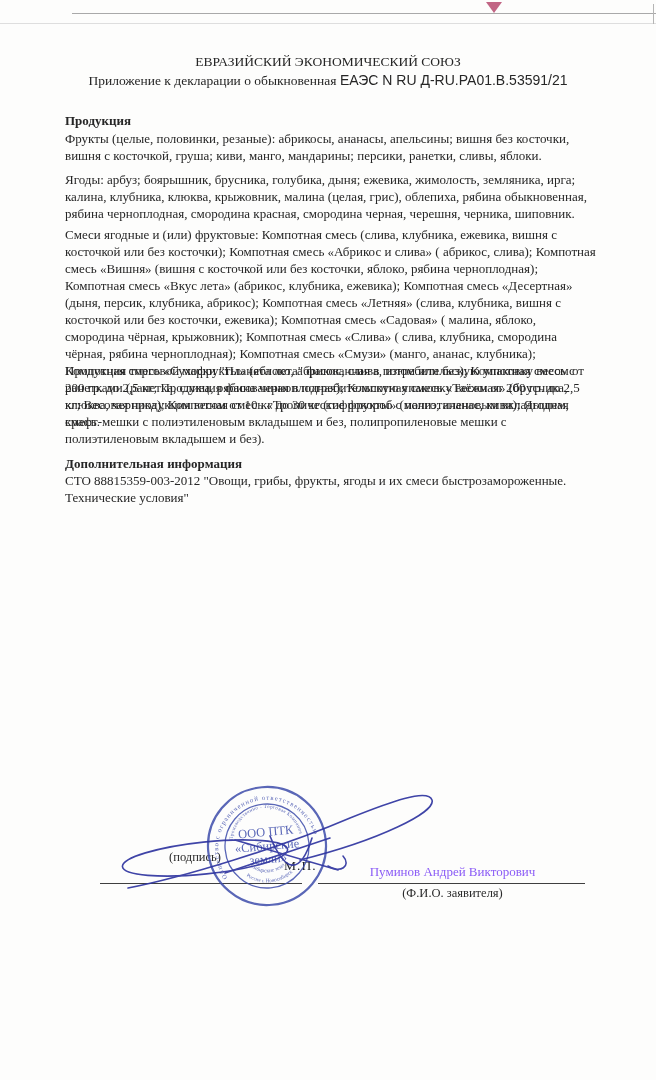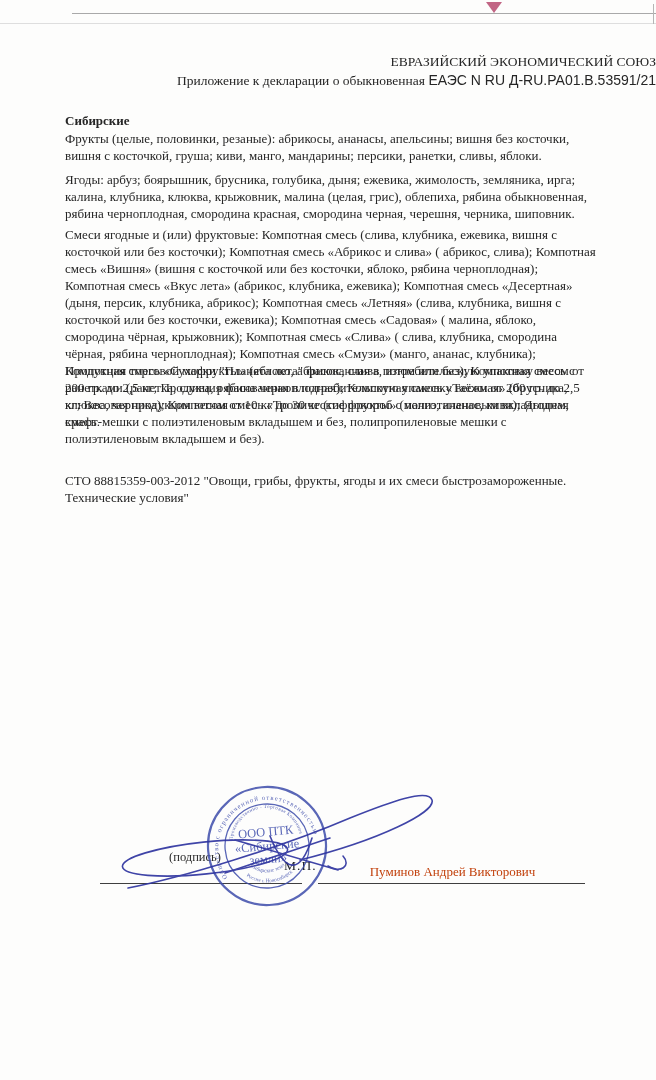--- a/index.html
+++ b/index.html
@@ -22,35 +22,35 @@
   .red-mark{
     position:absolute;left:486px;top:2px;width:0;height:0;
     border-left:8px solid transparent;
     border-right:8px solid transparent;
     border-top:11px solid #b64a6e;
     opacity:.85;
   }
   
   .doc-header{
     position:absolute;left:0;top:53px;width:656px;
-    text-align:right;line-height:18px;font-size:13.5px;
+    text-align:center;line-height:18px;font-size:13.5px;
   }
   .doc-header .num{font-family:"Liberation Sans", sans-serif;font-size:14px;}
   
   .textcol{position:absolute;left:65px;width:532px;font-size:13px;line-height:17px;}
   .heading{font-weight:bold;}
   .para{margin:0;}
   
   .sig-line{position:absolute;top:883px;height:1px;background:#3f3f3f;}
   .sig-line.left{left:100px;width:202px;}
   .sig-line.right{left:318px;width:267px;}
   .caption{position:absolute;font-size:12.5px;color:#2b2b2b;text-align:center;}
   .caption.sign{left:148px;top:850px;width:94px;}
   .caption.fio{left:350px;top:886px;width:205px;}
-  .applicant{position:absolute;left:340px;top:864px;width:225px;text-align:center;font-size:13px;color:#c2410c;}
+  .applicant{position:absolute;left:340px;top:864px;width:225px;text-align:center;font-size:13px;color:#8b5cf6;}
   .mp{position:absolute;left:284px;top:858px;font-size:13.5px;color:#23252e;letter-spacing:1px;}
   .stamp{
     position:absolute;left:203px;top:782px;width:128px;height:128px;
     transform:rotate(-5deg);
     opacity:.85;
   }
   .signature-svg{position:absolute;left:100px;top:778px;width:360px;height:125px;}
 </style>
 </head>
 <body>
@@ -60,32 +60,34 @@
   <div class="scan-line-1"></div>
   <div class="scan-line-2"></div>
   <div class="scan-tick"></div>
   <div class="red-mark"></div>
 
   <div class="doc-header">
     <div>ЕВРАЗИЙСКИЙ ЭКОНОМИЧЕСКИЙ СОЮЗ</div>
     <div><span>Приложение к декларации о обыкновенная </span><span class="num">ЕАЭС N RU Д-RU.РА01.В.53591/21</span></div>
   </div>
 
-  <div class="textcol heading" style="top:112px;">Сибирские</div>
+  <div class="textcol heading" style="top:112px;">Продукция</div>
   <p class="textcol para" style="top:130px;">Фрукты (целые, половинки, резаные): абрикосы, ананасы, апельсины; вишня без косточки, вишня с косточкой, груша; киви, манго, мандарины; персики, ранетки, сливы, яблоки.</p>
   <p class="textcol para" style="top:171px;">Ягоды: арбуз; боярышник, брусника, голубика, дыня; ежевика, жимолость, земляника, ирга; калина, клубника, клюква, крыжовник, малина (целая, грис), облепиха, рябина обыкновенная, рябина черноплодная, смородина красная, смородина черная, черешня, черника, шиповник.</p>
   <p class="textcol para" style="top:226px;">Смеси ягодные и (или) фруктовые: Компотная смесь (слива, клубника, ежевика, вишня с косточкой или без косточки); Компотная смесь «Абрикос и слива» ( абрикос, слива); Компотная смесь «Вишня» (вишня с косточкой или без косточки, яблоко, рябина черноплодная); Компотная смесь «Вкус лета» (абрикос, клубника, ежевика); Компотная смесь «Десертная» (дыня, персик, клубника, абрикос); Компотная смесь «Летняя» (слива, клубника, вишня с косточкой или без косточки, ежевика); Компотная смесь «Садовая» ( малина, яблоко, смородина чёрная, крыжовник); Компотная смесь «Слива» ( слива, клубника, смородина чёрная, рябина черноплодная); Компотная смесь «Смузи» (манго, ананас, клубника); Компотная смесь «Сухофрукты» (яблоко, абрикос, слива, изюм или без); Компотная смесь с ранетками (ранетка, слива, рябина черноплодная); Компотная смесь «Таёжная» (брусника, клюква, черника); Компотная смесь «Тропические фрукты» (манго, ананас, киви); Ягодная смесь.</p>
   <p class="textcol para" style="top:362px;">Продукция торговой марки "Планета лета" фасованная в потребительскую упаковку весом от 200 гр. до 2,5 кг; Продукция фасованная в потребительскую упаковку весом от 200 гр. до 2,5 кг; Весовая продукция весом от 10 кг до 30 кг (гофрокороб с полиэтиленовым вкладышем, крафт-мешки  с полиэтиленовым вкладышем и без, полипропиленовые мешки с полиэтиленовым вкладышем и без).</p>
 
+  <div class="textcol heading" style="top:455px;">Дополнительная информация</div>
   <p class="textcol para" style="top:472px;">СТО 88815359-003-2012 "Овощи, грибы, фрукты, ягоды и их смеси быстрозамороженные. Технические условия"</p>
 
   <div class="sig-line left"></div>
   <div class="sig-line right"></div>
   <div class="caption sign">(подпись)</div>
   <div class="applicant">Пуминов Андрей Викторович</div>
+  <div class="caption fio">(Ф.И.О. заявителя)</div>
   <div class="mp">М.П.</div>
 
   <svg class="stamp" viewBox="0 0 128 128">
     <defs>
       <path id="outerTextPath" d="M 22,92 A 49,49 0 1 1 106,92"></path>
       <path id="innerTopArc" d="M 34,76 A 34,34 0 1 1 94,76"></path>
       <path id="bottomArc1" d="M 47,84 A 26,26 0 0 0 81,84"></path>
       <path id="bottomArc2" d="M 34,85 A 37,37 0 0 0 94,85"></path>
     </defs>
     <g fill="none" stroke="#3e4dab">

